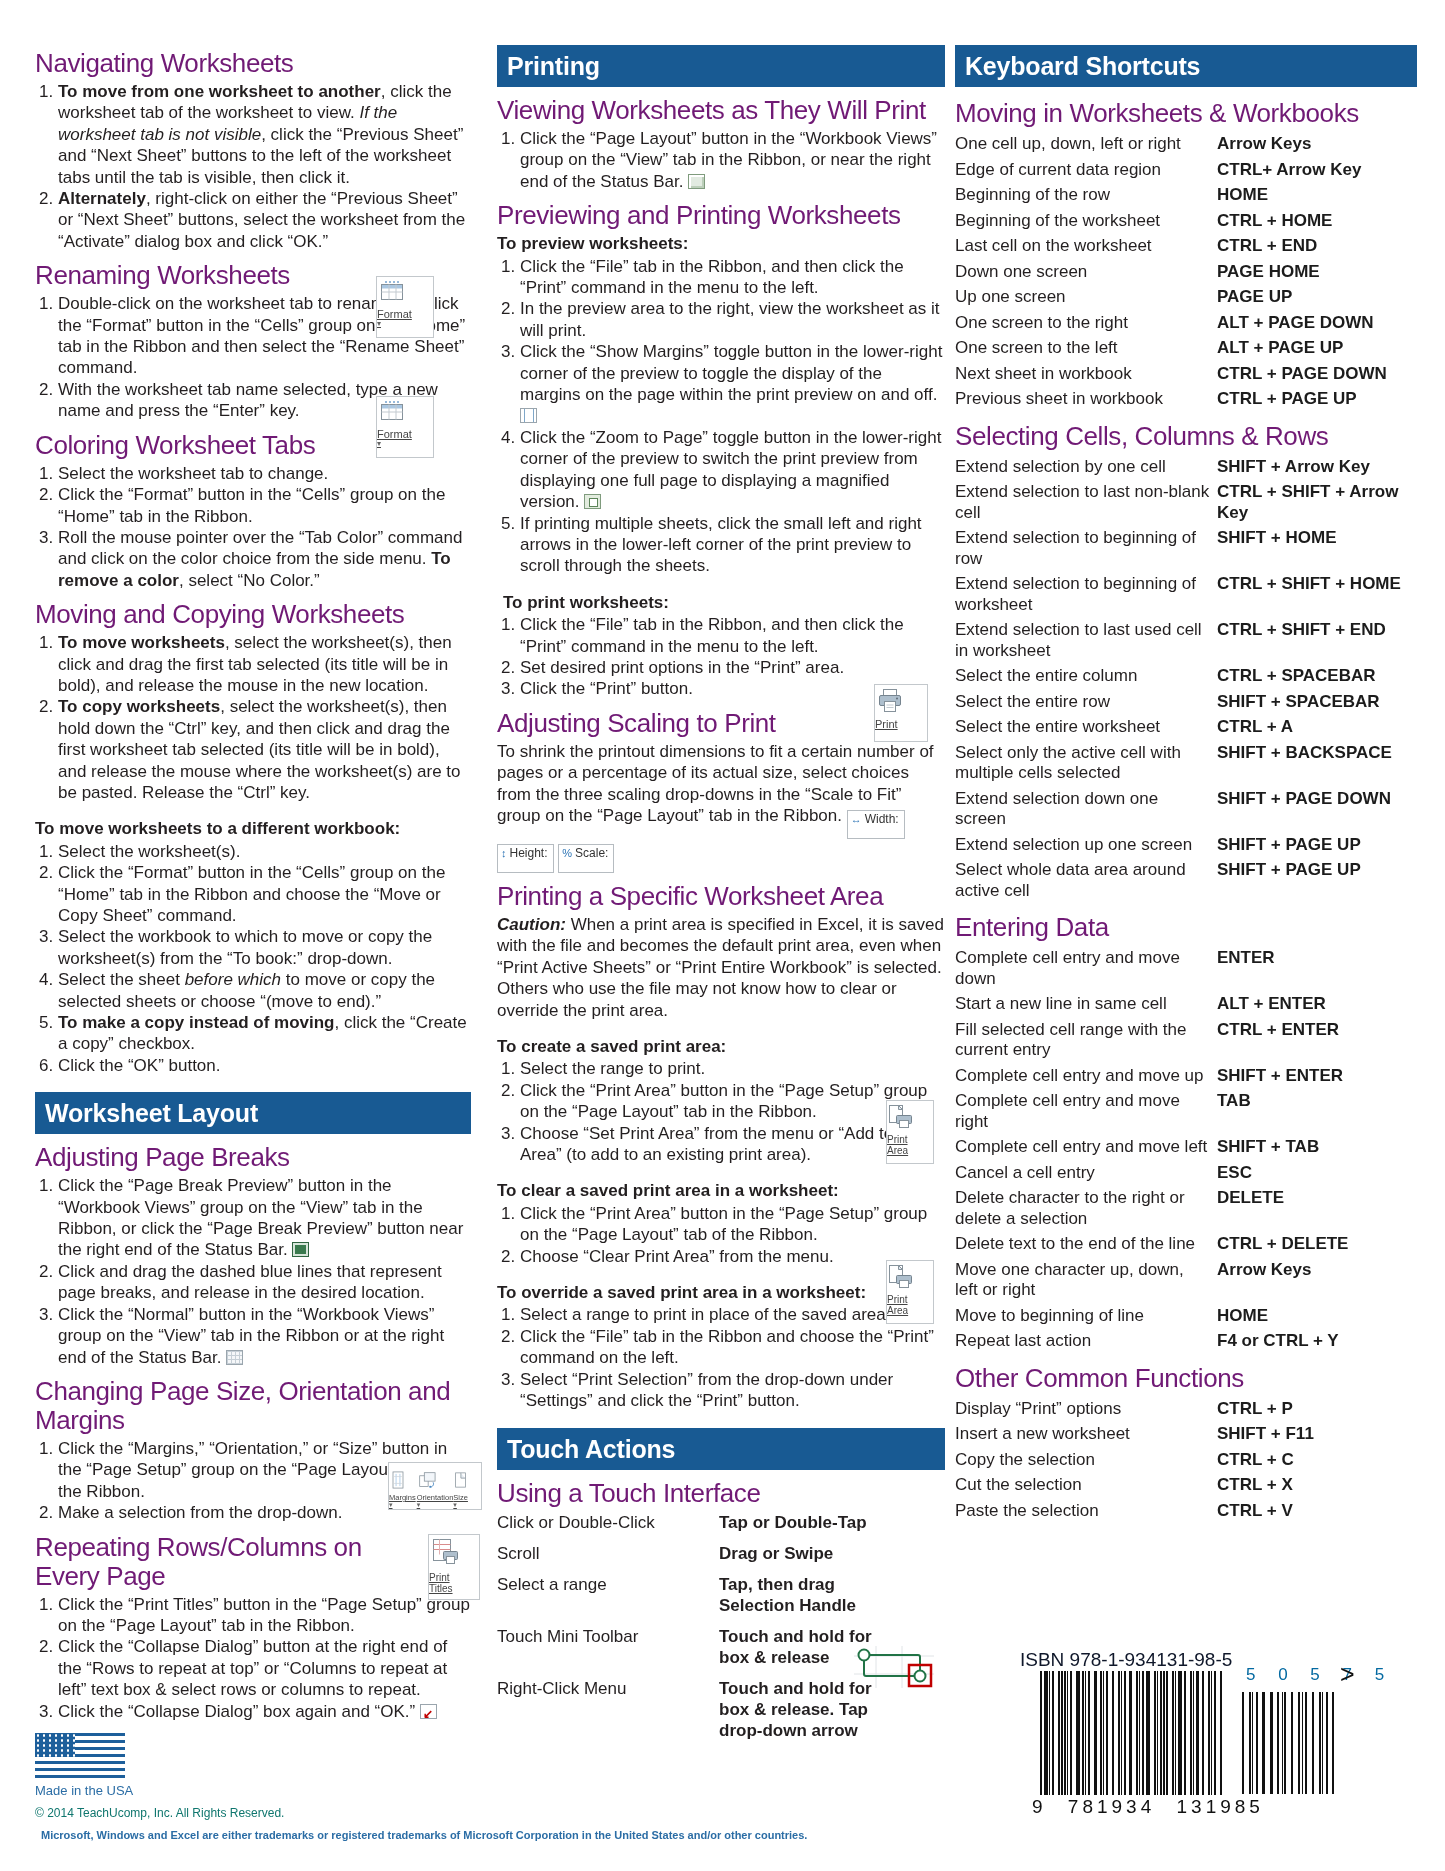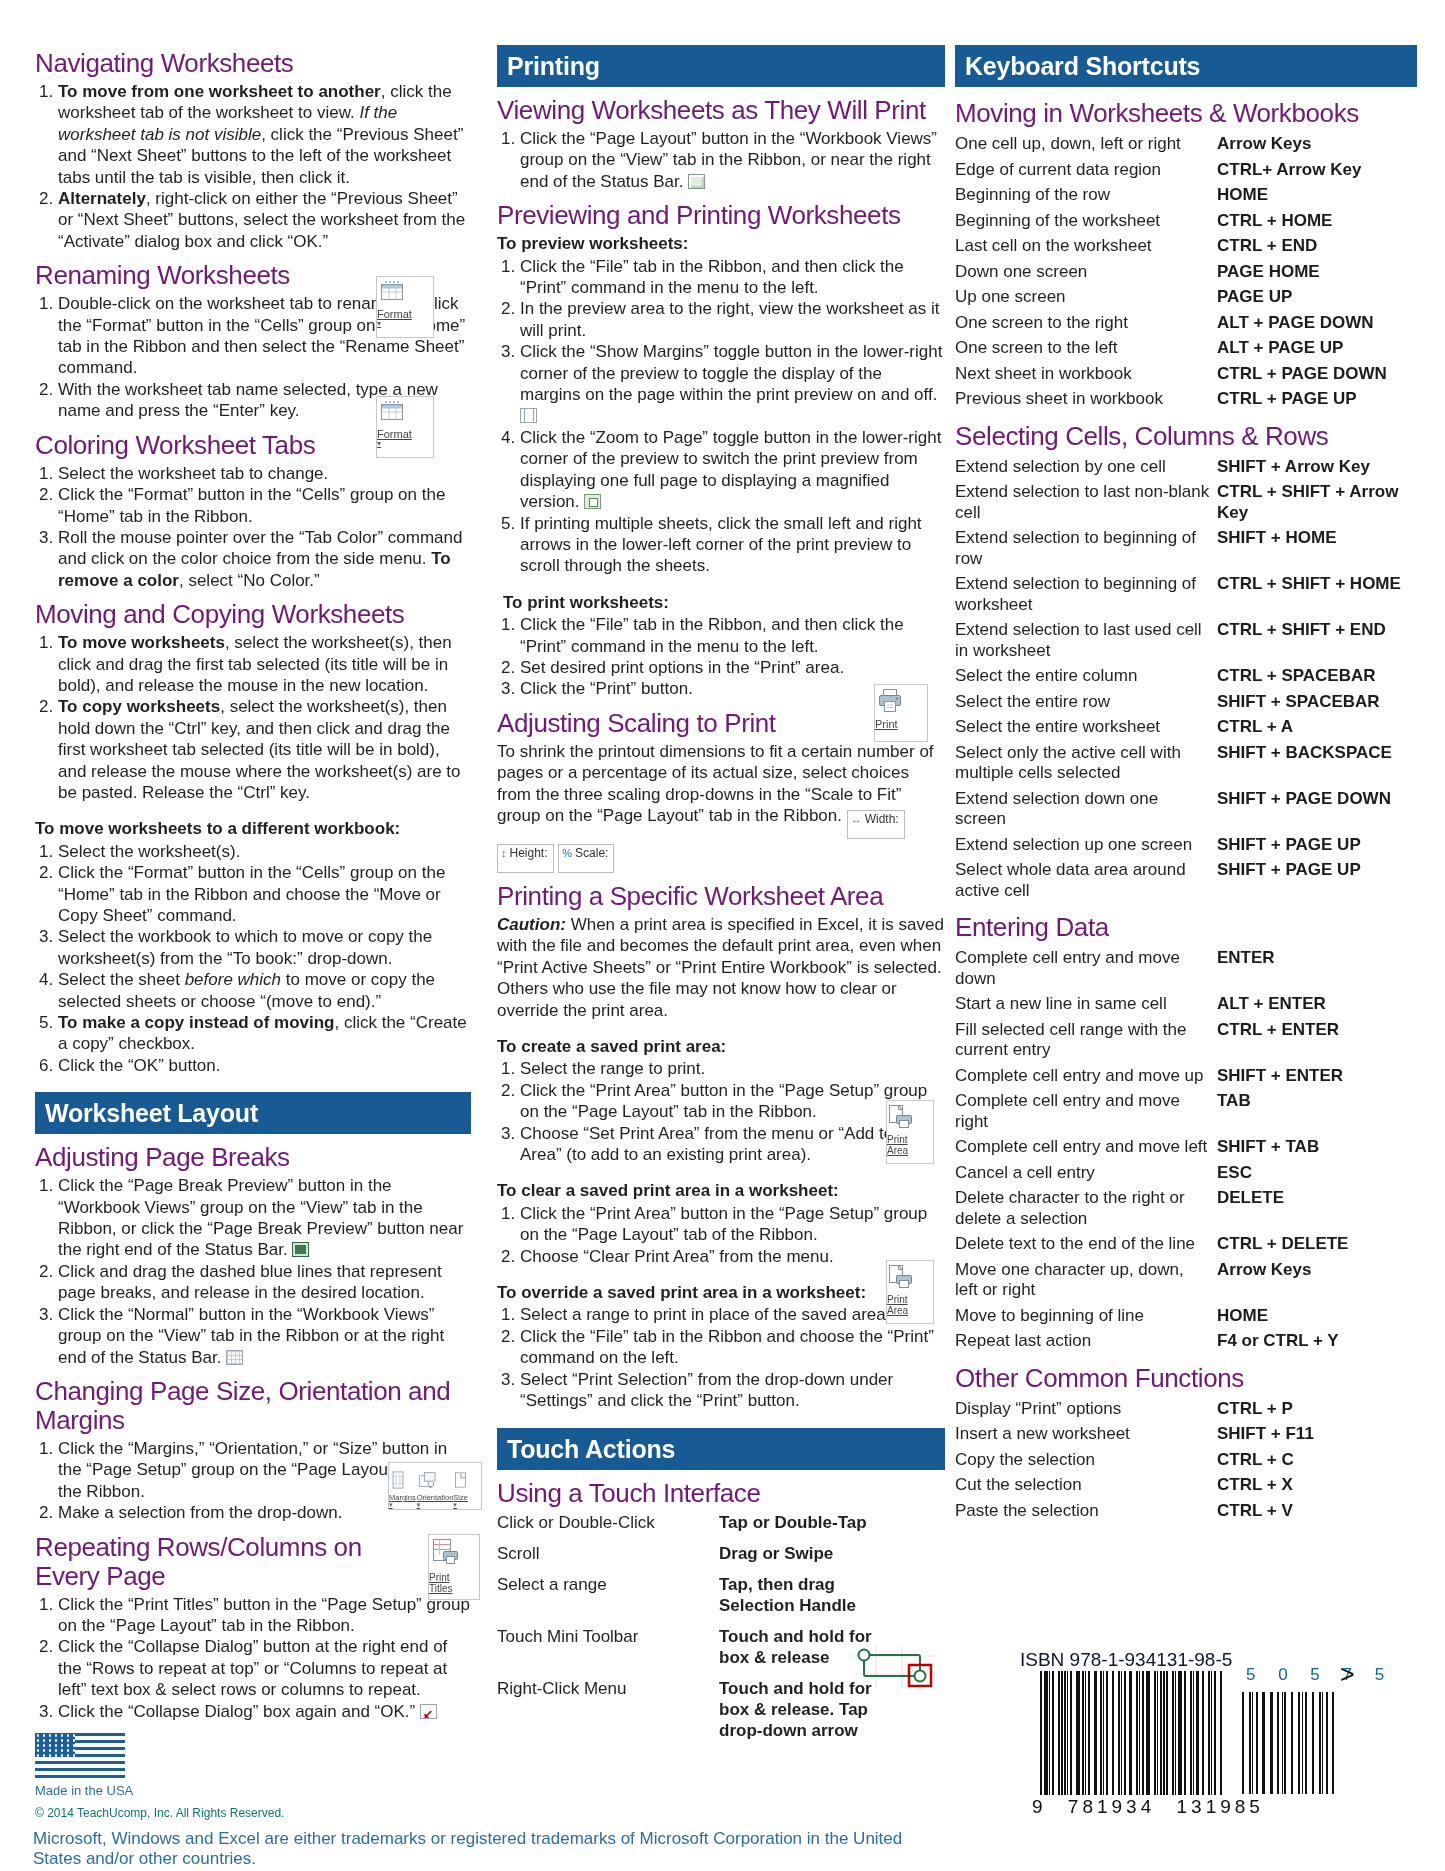--- a/index.html
+++ b/index.html
@@ -88,21 +88,21 @@
 
   
   .flag { position:absolute; left:35px; top:1733px; width:90px; height:46px;
           background:repeating-linear-gradient(180deg,#1d5f9b 0 3.5px,#fff 3.5px 7px); }
   .flag .canton { position:absolute; left:0; top:0; width:40px; height:24px;
           background-color:#1d5f9b;
           background-image:radial-gradient(circle,#fff 1px,transparent 1.4px);
           background-size:6px 5px; }
   .made { position:absolute; left:35px; top:1783px; font-size:13px; color:#2b6da5; }
   .copy { position:absolute; left:35px; top:1806px; font-size:12px; color:#0f766e; }
-  .tm   { position:absolute; left:33px; top:1829px; font-size:17px; color:#2b6da5; width:900px; }
+  .tm   { position:absolute; left:41px; top:1829px; font-size:11px; color:#2b6da5; width:900px;font-weight:bold; }
 
   
   .isbn { position:absolute; left:1020px; top:1649px; font-size:19px; color:#0f172a; }
   .bc-main { position:absolute; left:1040px; top:1671px; width:182px; height:124px;
       background-color:#fff; background-image:
       repeating-linear-gradient(90deg,#111 0 2px,transparent 2px 6px),
       repeating-linear-gradient(90deg,#111 0 1px,transparent 1px 9px),
       repeating-linear-gradient(90deg,transparent 0 4px,#111 4px 6px,transparent 6px 17px); }
   .bc-digits { position:absolute; left:1032px; top:1796px; font-size:19px;
       letter-spacing:4px; word-spacing:12px; color:#111; }

